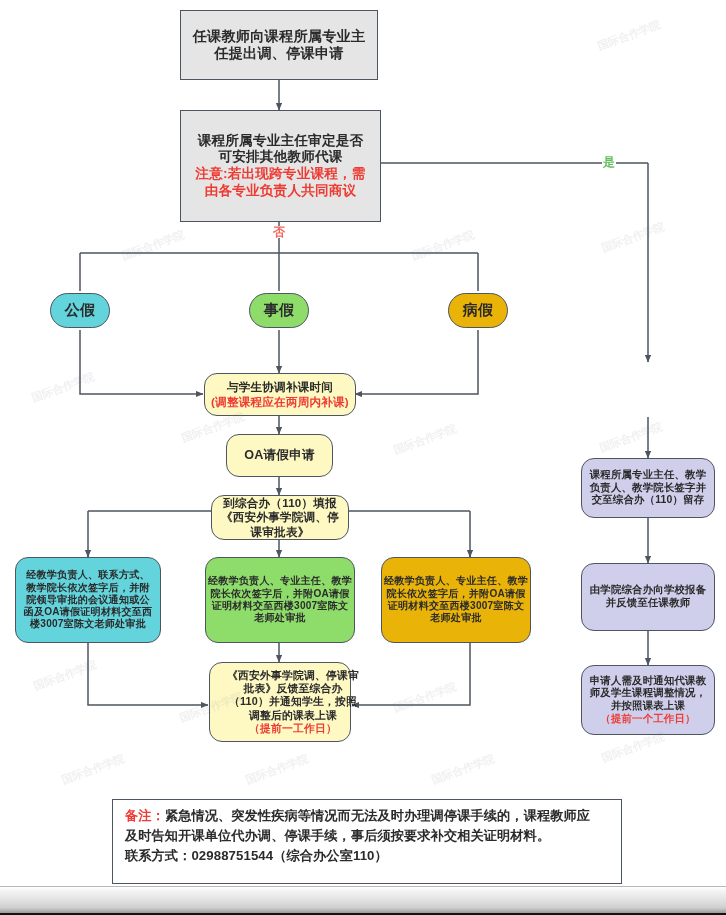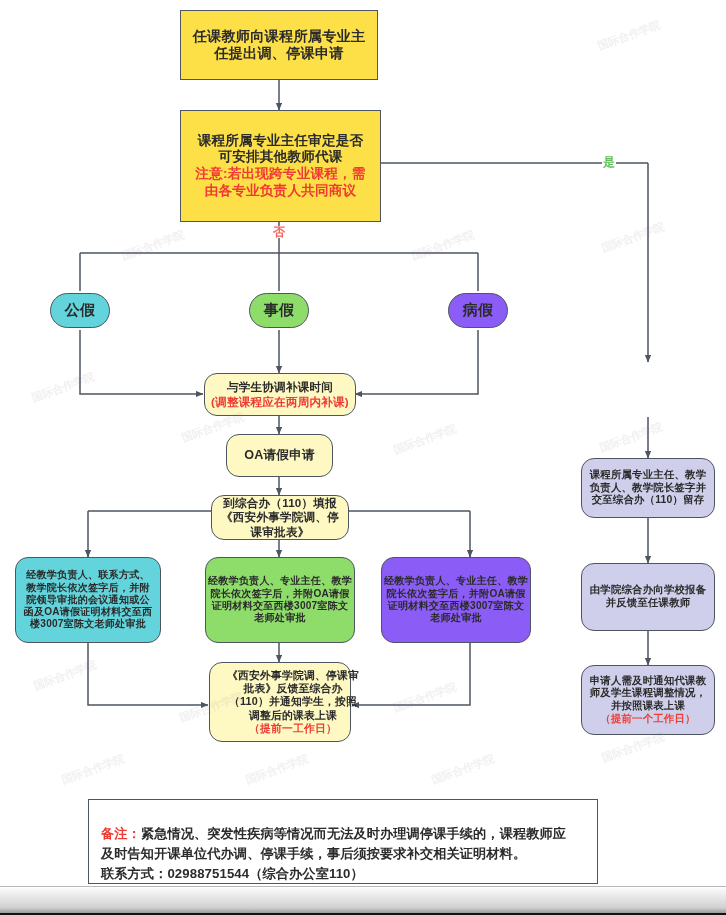--- a/index.html
+++ b/index.html
@@ -43,50 +43,50 @@
     letter-spacing: 0.2px;
     padding: 2px 4px;
   }
   .node .ln { display: block; white-space: nowrap; }
   .rect { border-radius: 0; }
   .round { border-radius: 13px; }
   .pill { border-radius: 20px; }
   .warn { color: #ee3b33; }
 
   
-  .c-white  { background: #fde047; }
+  .c-white  { background: #e5e5e5; }
   .c-pink   { background: #fef9c3; }
   .c-teal   { background: #63d4dc; }
   .c-green2 { background: #8edd6b; }
-  .c-yellow2{ background: #8b5cf6; }
+  .c-yellow2{ background: #eab308; }
   .c-purple { background: #cfcfec; }
 
   
   .elabel {
     position: absolute;
     font-size: 12px;
     font-weight: bold;
     background: #ffffff;
     padding: 0 1px;
     line-height: 1;
   }
   .elabel.no  { color: #f4655c; }
   .elabel.yes { color: #63bf5c; }
 
   
   #note-box {
     position: absolute;
-    left: 88px;
+    left: 112px;
     top: 799px;
     width: 510px;
     height: 85px;
     box-sizing: border-box;
     border: 1.5px solid #4d5560;
     background: #ffffff;
-    padding: 24px 12px 8px 12px;
+    padding: 6px 12px 8px 12px;
     font-size: 13.2px;
     font-weight: bold;
     line-height: 1.52;
     text-align: left;
     letter-spacing: 0.1px;
   }
   #note-box .lbl { color: #ee3b33; }
 
   
   #bottom-bar {

